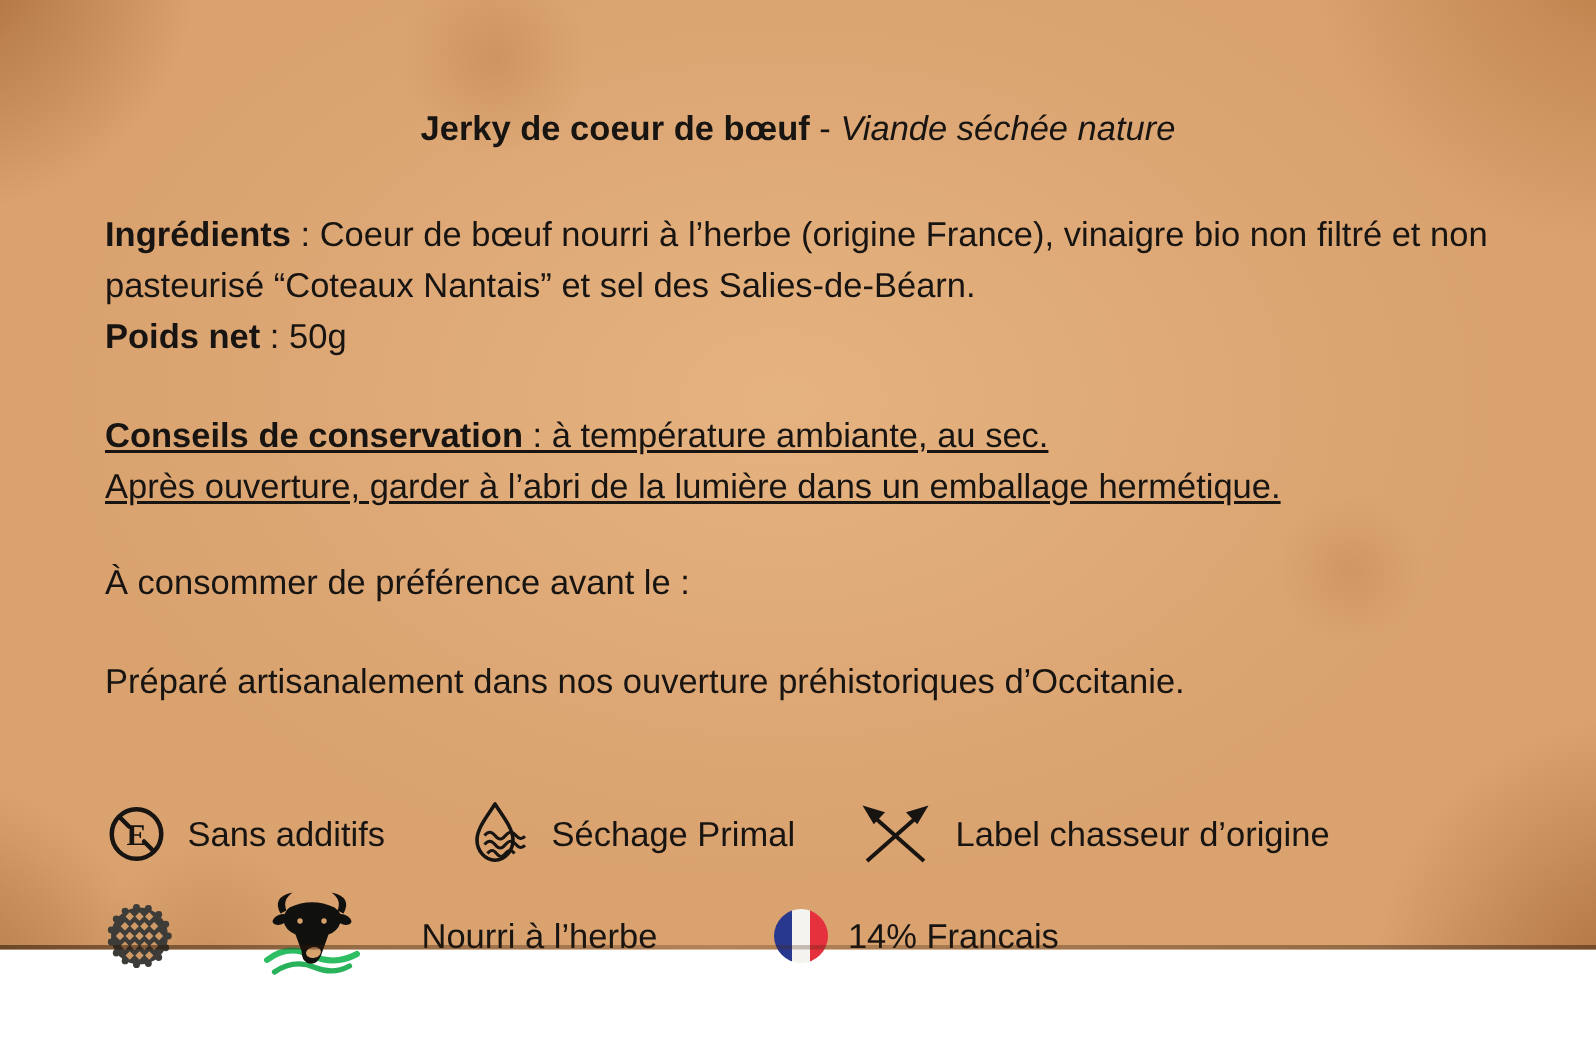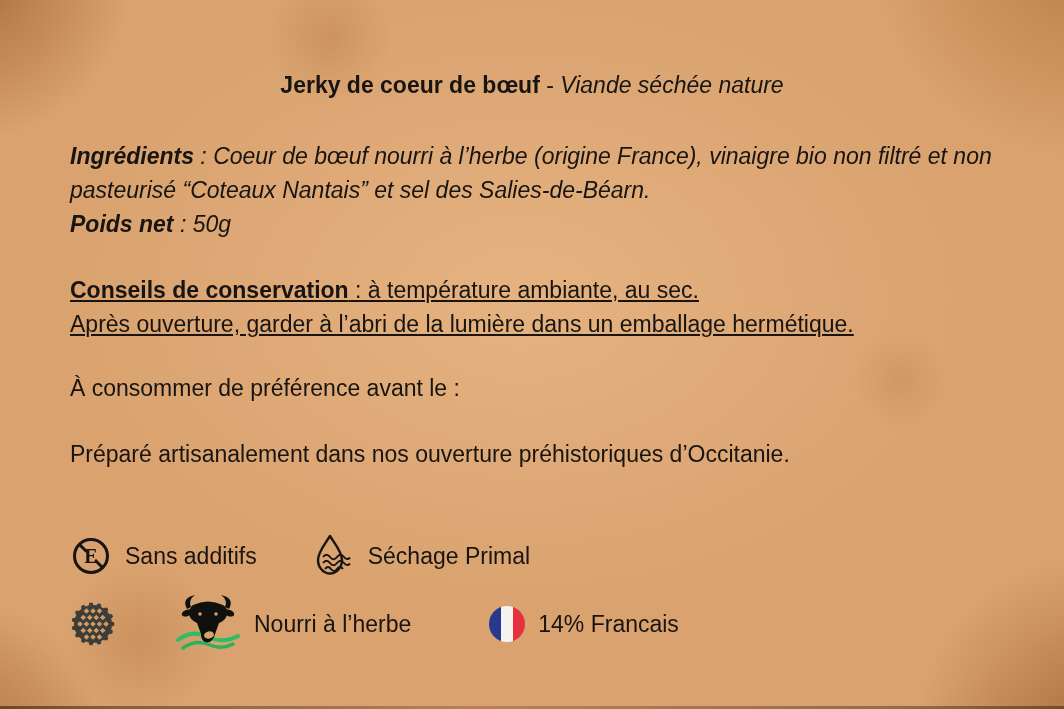--- a/index.html
+++ b/index.html
@@ -1,18 +1,18 @@
 <!DOCTYPE html>
 <html><head>
 <meta charset="utf-8">
 <style>
   html,body{margin:0;padding:0;}
   body{width:1064px;height:709px;overflow:hidden;}
   .paper{
-    position:relative;width:1064px;height:709px;
+    position:relative;width:1064px;height:633px;
     font-family:"Liberation Sans","DejaVu Sans",sans-serif;
     color:#171411;
     background-color:#d9a26f;
     background-image:
       radial-gradient(circle 230px at -30px -20px, rgba(133,69,21,0.55), rgba(133,69,21,0) 70%),
       radial-gradient(circle 300px at 102% -8%, rgba(158,89,32,0.50), rgba(158,89,32,0) 72%),
       radial-gradient(circle 260px at 103% 104%, rgba(133,69,21,0.50), rgba(133,69,21,0) 70%),
       radial-gradient(circle 210px at -4% 105%, rgba(133,69,21,0.42), rgba(133,69,21,0) 70%),
       radial-gradient(circle 90px at 330px 40px, rgba(148,82,28,0.20), rgba(148,82,28,0) 70%),
       radial-gradient(circle 70px at 900px 380px, rgba(148,82,28,0.16), rgba(148,82,28,0) 70%),
@@ -21,31 +21,31 @@
       radial-gradient(ellipse 120% 115% at 50% 46%, rgba(0,0,0,0) 55%, rgba(146,80,26,0.33) 86%, rgba(118,61,18,0.50) 100%);
   }
   .paper::after{
     content:"";position:absolute;left:0;right:0;bottom:0;height:3px;
     background:linear-gradient(to right, rgba(40,20,6,0.55), rgba(70,36,12,0.25) 45%, rgba(40,20,6,0.45));
   }
   .title{position:absolute;top:72px;left:0;right:0;text-align:center;font-size:23px;}
   .b{font-weight:700;}
   .i{font-style:italic;}
   .block{position:absolute;left:70px;width:928px;font-size:23px;line-height:34px;}
-  #ingredients{top:139px;font-style:italic;}
+  #ingredients{top:139px;}
   #conservation{top:273px;text-decoration:underline;}
   #bestbefore{top:371px;}
   #made{top:437px;}
   .badge-row{position:absolute;left:70px;display:flex;align-items:center;font-size:23px;}
   #badge-row-1{top:528px;height:56px;}
   #badge-row-2{top:588px;height:72px;}
   .badge{display:flex;align-items:center;}
   .badge .ic{display:flex;align-items:center;margin-right:13px;}
   .m1{margin-left:56px;} .m2{margin-left:40px;}
-  .m3{margin-left:46px;} .m4{margin-left:78px;}
+  .m3{margin-left:46px;gap:27px;} .m4{margin-left:78px;}
   .flag{width:36px;height:36px;border-radius:50%;overflow:hidden;display:flex;}
   .flag .fb{background:#29388f;} .flag .fw{background:#f4f3ef;} .flag .fr{background:#e5303d;}
   svg{display:block;}
 </style>
 </head>
 <body>
 
 <div class="paper">
 
   <div class="title">
@@ -86,20 +86,31 @@
         <svg width="42" height="46" viewBox="0 0 42 46">
           <path d="M17 3 C12 11 5 19 5 27 C5 34.2 10.4 40.5 17 40.5 C23.6 40.5 29 34.2 29 27 C29 19 22 11 17 3 Z" fill="none" stroke="#171411" stroke-width="2.4" stroke-linejoin="round"></path>
           <path d="M10 24 q3.5 -4.5 7 0 q3.5 4.5 7 0 q3.5 -4.5 7 0 q3 3.8 6 0.5" fill="none" stroke="#171411" stroke-width="2"></path>
           <path d="M10 30 q3.5 -4.5 7 0 q3.5 4.5 7 0 q3.5 -4.5 7 0 q3 3.8 6 0.5" fill="none" stroke="#171411" stroke-width="2"></path>
           <path d="M12 36 q3 -4 6 0 q3 4 6 0 q3 -4 6 0" fill="none" stroke="#171411" stroke-width="2"></path>
         </svg>
       </span>
       <span>Séchage Primal</span>
     </div>
 
+    <div class="badge m2">
+      <span class="ic">
+        <svg width="54" height="42" viewBox="0 0 54 42">
+          <path d="M12 9 L46 39" stroke="#171411" stroke-width="2.6"></path>
+          <path d="M42 9 L8 39" stroke="#171411" stroke-width="2.6"></path>
+          <path d="M5 2 L20 6.5 L12.5 14.5 Z" fill="#171411"></path>
+          <path d="M49 2 L34 6.5 L41.5 14.5 Z" fill="#171411"></path>
+        </svg>
+      </span>
+      <span>Label chasseur d’origine</span>
+    </div>
   </div>
 
   <div class="badge-row" id="badge-row-2">
 
     <div class="badge">
       <span class="ic">
         <svg width="46" height="46" viewBox="0 0 46 46">
           <g fill="#3d3c39">
             <circle cx="23" cy="23" r="19"></circle>
             <circle cx="42.2" cy="23" r="2.3"></circle>

